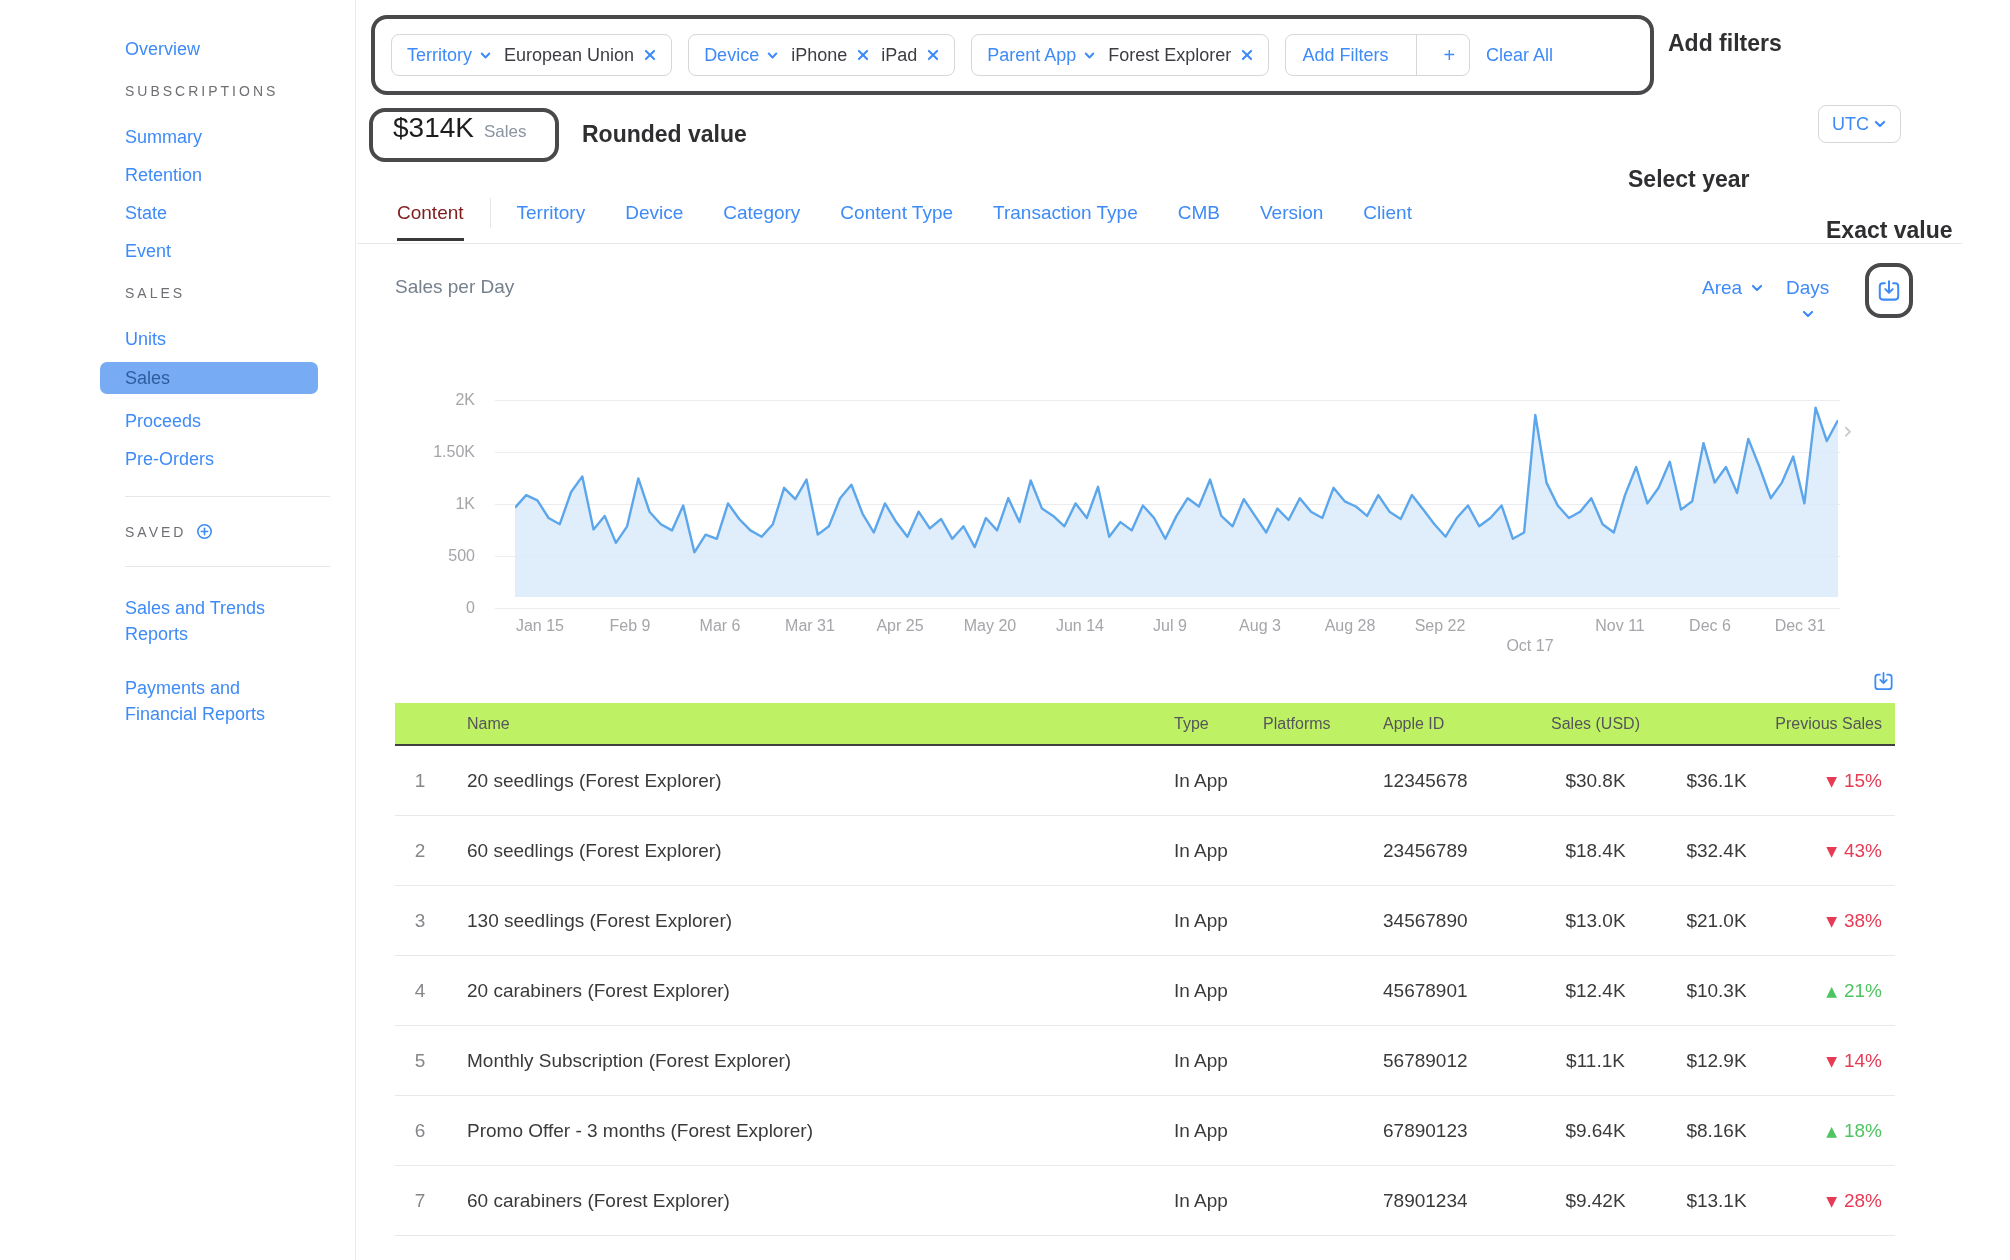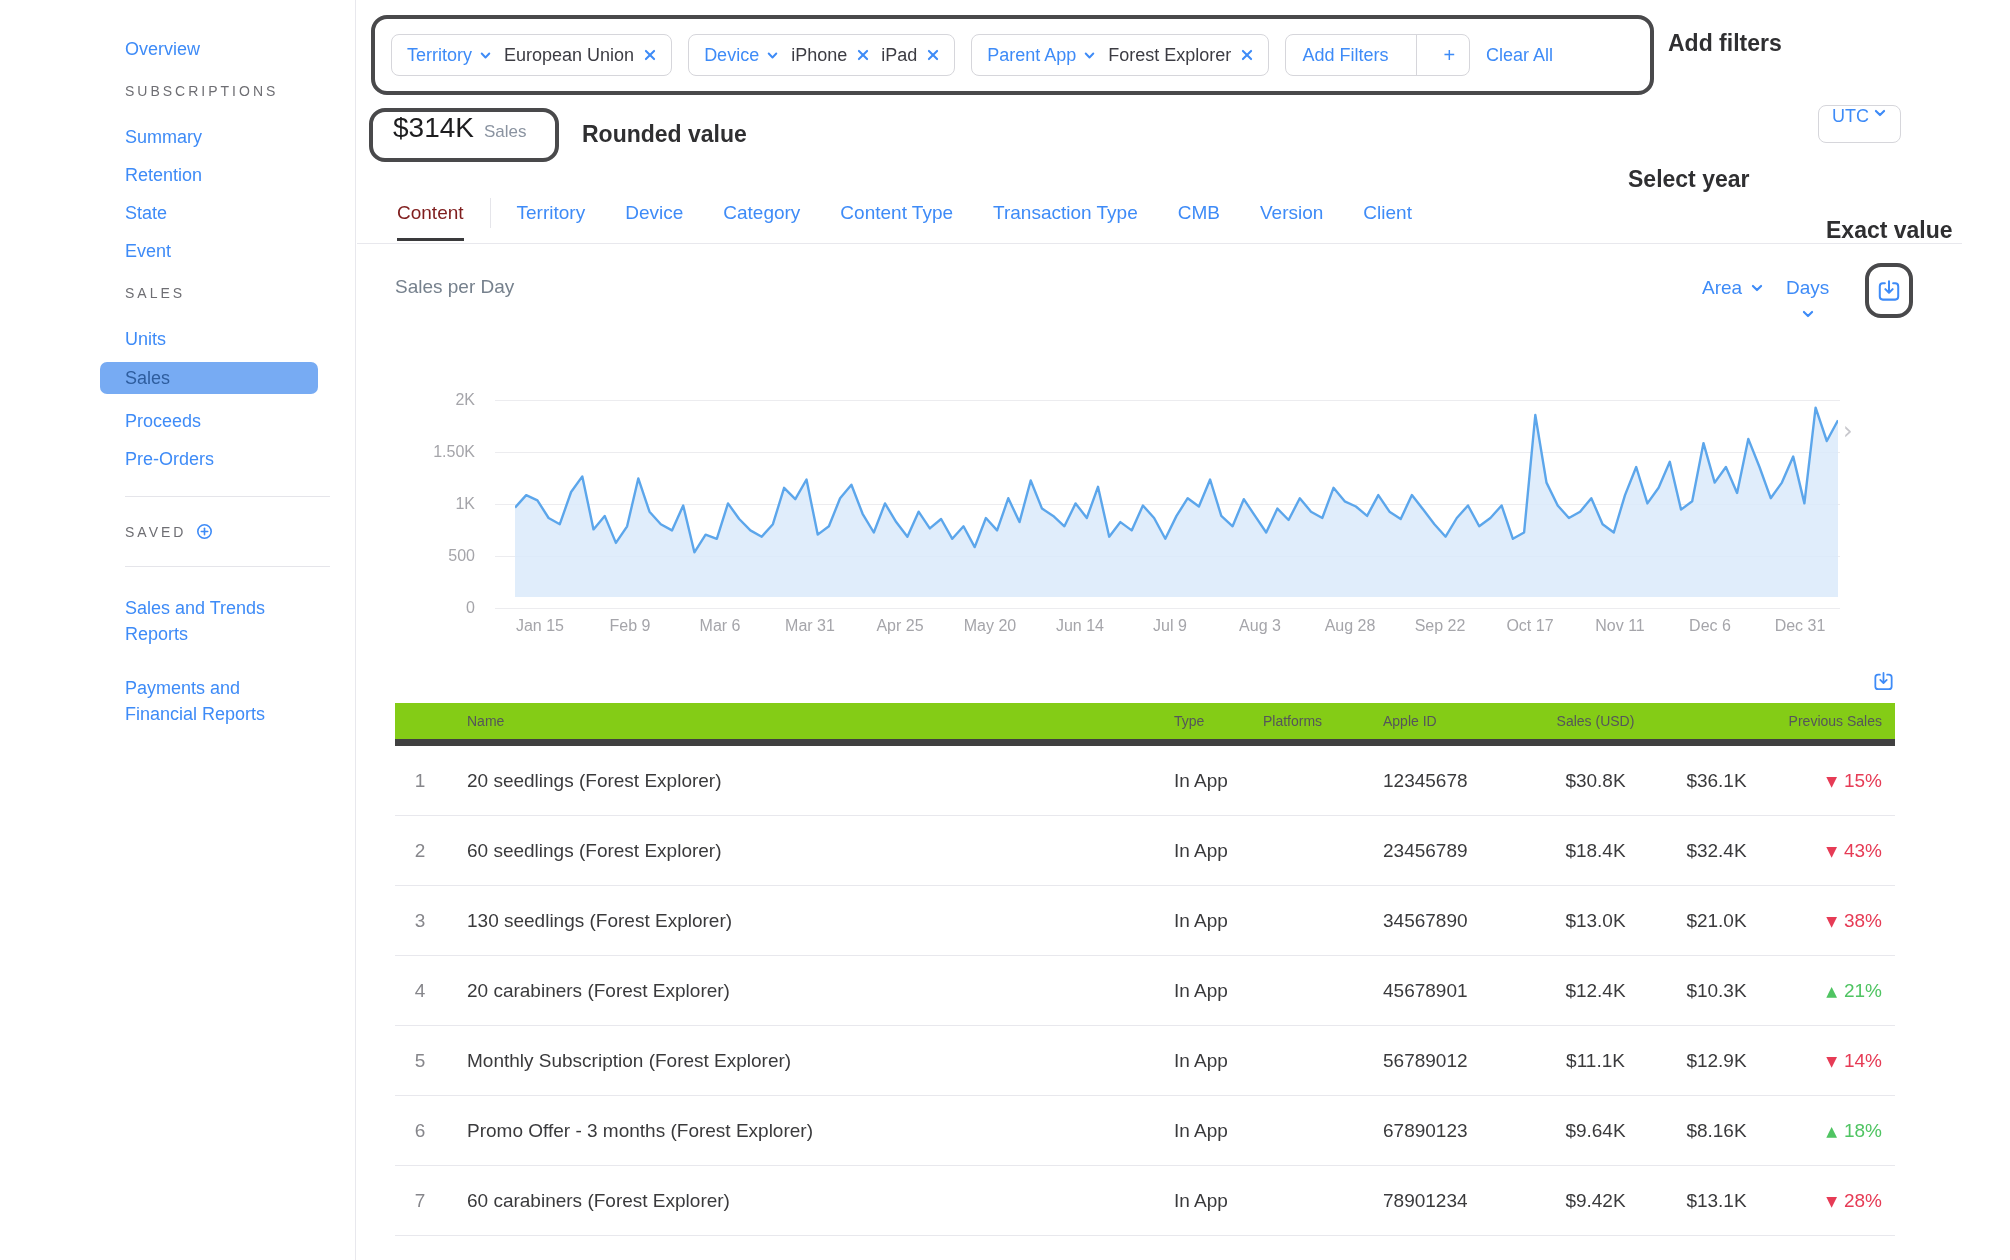--- a/index.html
+++ b/index.html
@@ -37,21 +37,21 @@
   
   .summary-box{left:369px;top:108px;width:190px;height:54px;display:flex;align-items:baseline;gap:10px;
                padding-left:20px;}
   .summary-value{font-size:28px;color:#1d1d1f;}
   .summary-label{font-size:17px;color:#8a93a0;}
   .year-box{left:1597px;top:97px;width:209px;height:54px;display:flex;align-items:center;gap:10px;padding:0 12px;}
   .nav-chev{display:flex;align-items:center;cursor:pointer;}
   .year-chip{height:36px;border:1px solid #d6d6db;border-radius:8px;display:flex;align-items:center;gap:9px;
              padding:0 12px;color:var(--accent,#3e8bf7);font-size:18px;cursor:pointer;white-space:nowrap;}
   .utc-chip{position:absolute;left:1818px;top:105px;height:38px;border:1px solid #d6d6db;border-radius:8px;
-            display:flex;align-items:flex-start;gap:4px;padding:0 13px;color:var(--accent,#3e8bf7);font-size:18px;
+            display:flex;align-items:center;gap:4px;padding:0 13px;color:var(--accent,#3e8bf7);font-size:18px;
             box-sizing:border-box;cursor:pointer;}
   
   .tabs{position:absolute;left:397px;top:198px;display:flex;align-items:center;gap:40px;font-size:19px;}
   .tab{position:relative;color:var(--accent,#3e8bf7);cursor:pointer;white-space:nowrap;}
   .tab.active{color:#7f1d1d;}
   .tab.active::after{content:"";position:absolute;left:0;right:0;bottom:-17px;height:3px;background:#3a3a3c;}
   .tab-divider{width:1px;height:30px;background:#e5e5ea;margin:0 -14px;}
   .tabs-border{position:absolute;left:357px;top:243px;width:1605px;height:1px;background:#e8e8ed;}
   
   .chart-title{position:absolute;left:395px;top:276px;font-size:19px;color:#76818d;}
@@ -63,21 +63,21 @@
   .ylab{position:absolute;left:0;width:80px;text-align:right;font-size:16px;color:#a5a5aa;line-height:22px;}
   .gridline{position:absolute;left:100px;width:1345px;height:1px;background:#ececef;}
   .plot{position:absolute;left:120px;top:17px;width:1323px;height:208px;}
   .xlab{position:absolute;top:245px;width:90px;text-align:center;font-size:16px;color:#a5a5aa;}
   .chart-next{position:absolute;left:1448px;top:45px;font-size:24px;color:#c7c7cc;cursor:pointer;
               font-family:"DejaVu Sans",sans-serif;}
   
   .table{position:absolute;left:395px;top:703px;width:1500px;}
   .trow{display:grid;grid-template-columns:50px 729px 89px 120px 142px 141px 101px 115px;align-items:center;
         box-sizing:border-box;padding-right:13px;}
-  .thead{height:43px;background:#84cc16;color:#55555a;font-size:14px;border-bottom:7px solid #404040;}
+  .thead{height:43px;background:#bef264;color:#55555a;font-size:16px;border-bottom:2px solid #404040;}
   .tbody-row{height:70px;border-bottom:1px solid #e8e8ed;font-size:19px;cursor:pointer;}
   .c-rank{text-align:center;color:#86868b;}
   .c-name{padding-left:22px;}
   .c-right{text-align:center;}
   .c-prevhdr{grid-column:7/9;text-align:right;}
   .chg{display:flex;align-items:center;justify-content:flex-end;gap:7px;}
   .tri{font-family:"DejaVu Sans",sans-serif;font-size:14px;}
   .tri.down,.pct.down{color:var(--negative,#e63b55);}
   .tri.up,.pct.up{color:var(--positive,#4fc462);}
   .table-dl{position:absolute;left:1872px;top:670px;cursor:pointer;}
@@ -270,21 +270,21 @@
       <div class="xlab" style="left: 190px;">Feb 9</div>
       <div class="xlab" style="left: 280px;">Mar 6</div>
       <div class="xlab" style="left: 370px;">Mar 31</div>
       <div class="xlab" style="left: 460px;">Apr 25</div>
       <div class="xlab" style="left: 550px;">May 20</div>
       <div class="xlab" style="left: 640px;">Jun 14</div>
       <div class="xlab" style="left: 730px;">Jul 9</div>
       <div class="xlab" style="left: 820px;">Aug 3</div>
       <div class="xlab" style="left: 910px;">Aug 28</div>
       <div class="xlab" style="left: 1000px;">Sep 22</div>
-      <div class="xlab" style="left: 1090px;">Oct 17</div>
+      <div class="xlab" style="left: 1090px; margin-top: 20px;">Oct 17</div>
       <div class="xlab" style="left: 1180px;">Nov 11</div>
       <div class="xlab" style="left: 1270px;">Dec 6</div>
       <div class="xlab" style="left: 1360px;">Dec 31</div>
       <div class="plot"><svg width="1323" height="208" viewBox="0 0 1323 208">
     <polygon points="0,208 0.0,118.6 11.2,106.1 22.4,111.3 33.6,129.0 44.8,135.2 56.1,103.0 67.3,87.4 78.5,140.4 89.7,126.9 100.9,153.9 112.1,137.3 123.3,89.4 134.5,122.7 145.8,135.2 157.0,141.4 168.2,116.5 179.4,163.3 190.6,145.6 201.8,149.8 213.0,114.4 224.2,130.0 235.4,141.4 246.7,147.7 257.9,135.2 269.1,98.8 280.3,110.2 291.5,90.5 302.7,145.6 313.9,137.3 325.1,109.2 336.4,95.7 347.6,124.8 358.8,143.5 370.0,114.4 381.2,133.1 392.4,147.7 403.6,122.7 414.8,139.4 426.1,130.0 437.3,149.8 448.5,137.3 459.7,158.1 470.9,129.0 482.1,141.4 493.3,109.2 504.5,133.1 515.7,91.5 527.0,119.6 538.2,126.9 549.4,137.3 560.6,114.4 571.8,129.0 583.0,97.8 594.2,147.7 605.4,133.1 616.7,141.4 627.9,116.5 639.1,129.0 650.3,149.8 661.5,126.9 672.7,109.2 683.9,117.5 695.1,90.5 706.3,126.9 717.6,137.3 728.8,110.2 740.0,126.9 751.2,143.5 762.4,119.6 773.6,131.0 784.8,109.2 796.0,122.7 807.3,129.0 818.5,98.8 829.7,112.3 840.9,117.5 852.1,126.9 863.3,106.1 874.5,122.7 885.7,130.0 896.9,106.1 908.2,120.6 919.4,135.2 930.6,147.7 941.8,129.0 953.0,116.5 964.2,137.3 975.4,129.0 986.6,116.5 997.9,149.8 1009.1,143.5 1020.3,26.0 1031.5,93.6 1042.7,116.5 1053.9,129.0 1065.1,122.7 1076.3,109.2 1087.6,135.2 1098.8,143.5 1110.0,106.1 1121.2,78.0 1132.4,114.4 1143.6,98.8 1154.8,72.8 1166.0,120.6 1177.2,112.3 1188.5,54.1 1199.7,93.6 1210.9,78.0 1222.1,104.0 1233.3,49.9 1244.5,78.0 1255.7,109.2 1266.9,93.6 1278.2,67.6 1289.4,114.4 1300.6,18.7 1311.8,52.0 1323.0,31.2 1323,208" fill="#daeafa" fill-opacity="0.85"></polygon>
     <polyline points="0.0,118.6 11.2,106.1 22.4,111.3 33.6,129.0 44.8,135.2 56.1,103.0 67.3,87.4 78.5,140.4 89.7,126.9 100.9,153.9 112.1,137.3 123.3,89.4 134.5,122.7 145.8,135.2 157.0,141.4 168.2,116.5 179.4,163.3 190.6,145.6 201.8,149.8 213.0,114.4 224.2,130.0 235.4,141.4 246.7,147.7 257.9,135.2 269.1,98.8 280.3,110.2 291.5,90.5 302.7,145.6 313.9,137.3 325.1,109.2 336.4,95.7 347.6,124.8 358.8,143.5 370.0,114.4 381.2,133.1 392.4,147.7 403.6,122.7 414.8,139.4 426.1,130.0 437.3,149.8 448.5,137.3 459.7,158.1 470.9,129.0 482.1,141.4 493.3,109.2 504.5,133.1 515.7,91.5 527.0,119.6 538.2,126.9 549.4,137.3 560.6,114.4 571.8,129.0 583.0,97.8 594.2,147.7 605.4,133.1 616.7,141.4 627.9,116.5 639.1,129.0 650.3,149.8 661.5,126.9 672.7,109.2 683.9,117.5 695.1,90.5 706.3,126.9 717.6,137.3 728.8,110.2 740.0,126.9 751.2,143.5 762.4,119.6 773.6,131.0 784.8,109.2 796.0,122.7 807.3,129.0 818.5,98.8 829.7,112.3 840.9,117.5 852.1,126.9 863.3,106.1 874.5,122.7 885.7,130.0 896.9,106.1 908.2,120.6 919.4,135.2 930.6,147.7 941.8,129.0 953.0,116.5 964.2,137.3 975.4,129.0 986.6,116.5 997.9,149.8 1009.1,143.5 1020.3,26.0 1031.5,93.6 1042.7,116.5 1053.9,129.0 1065.1,122.7 1076.3,109.2 1087.6,135.2 1098.8,143.5 1110.0,106.1 1121.2,78.0 1132.4,114.4 1143.6,98.8 1154.8,72.8 1166.0,120.6 1177.2,112.3 1188.5,54.1 1199.7,93.6 1210.9,78.0 1222.1,104.0 1233.3,49.9 1244.5,78.0 1255.7,109.2 1266.9,93.6 1278.2,67.6 1289.4,114.4 1300.6,18.7 1311.8,52.0 1323.0,31.2 " fill="none" stroke="#5ca6eb" stroke-width="2.4" stroke-linejoin="round"></polyline>
   </svg></div>
     </div>
 
   <span class="table-dl" id="table-dl" style="display:flex;">

